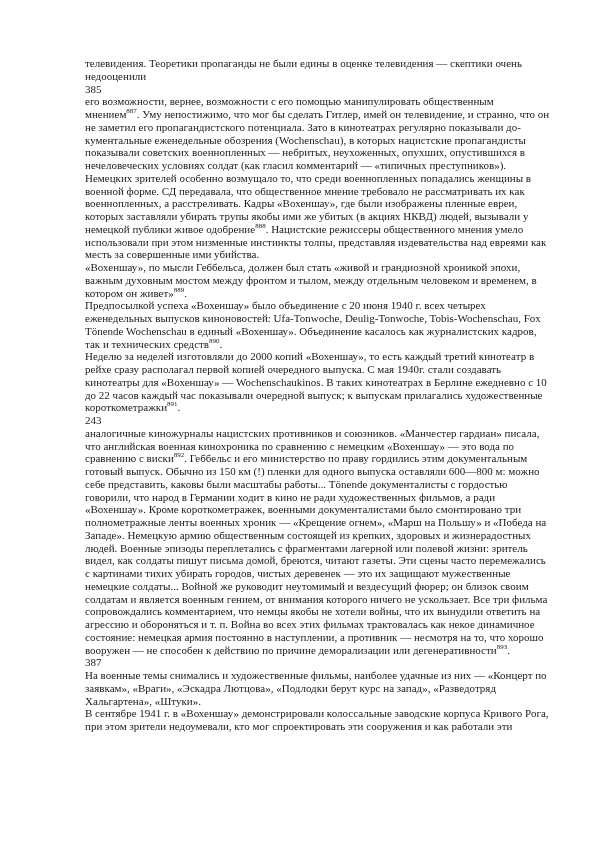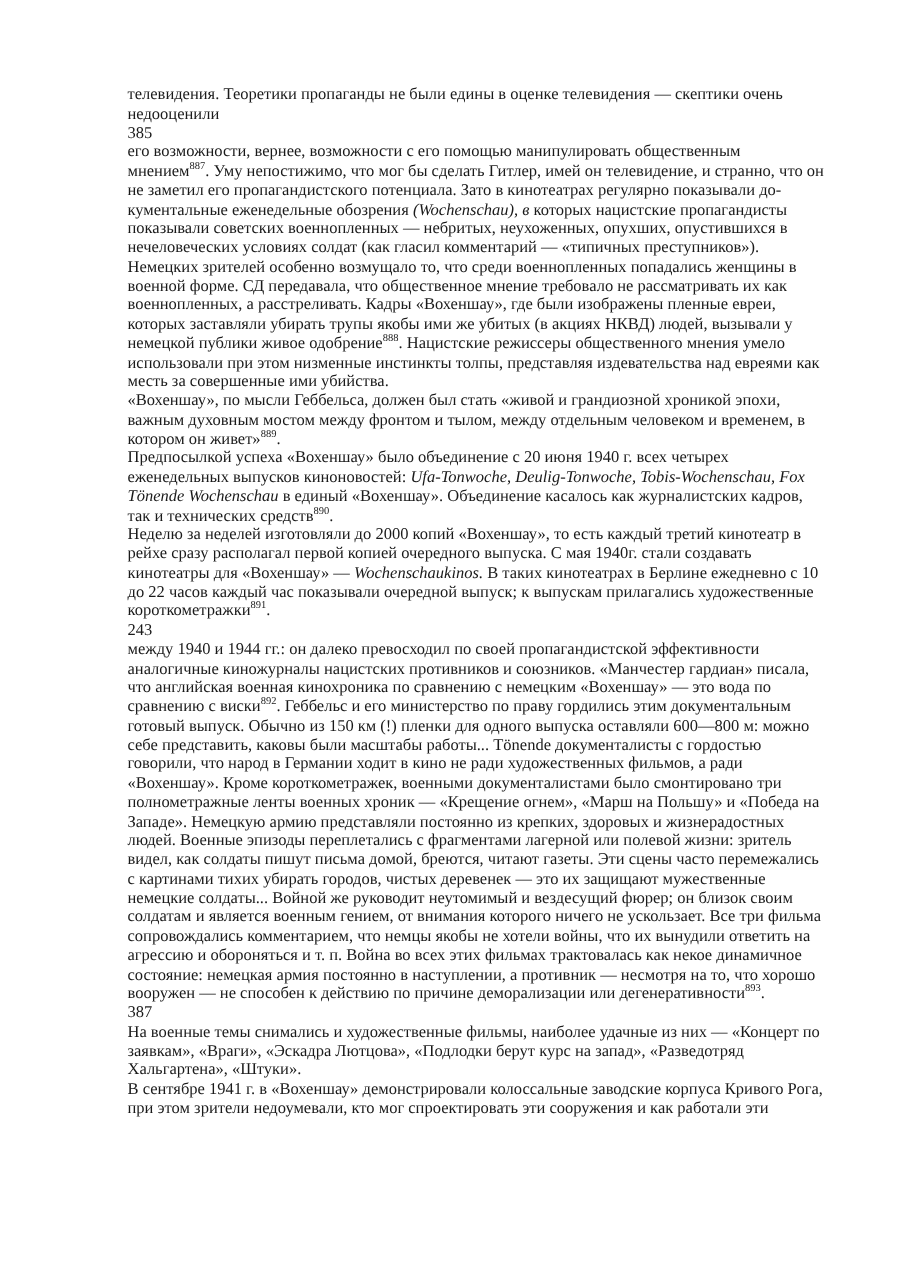--- a/index.html
+++ b/index.html
@@ -19,21 +19,20 @@
   .text-block {
     font-family: "Liberation Serif", serif;
     font-size: 11px;
     color: #1a1a1a;
   }
   .line {
     line-height: 12.75px;
     white-space: nowrap;
   }
   .italic {
-    font-style: italic;
   }
   sup.fnref {
     font-size: 7px;
     line-height: 0;
     vertical-align: super;
     text-align: right;
   }
 </style>
 </head>
 <body>
@@ -62,30 +61,29 @@
       <div class="line"><span>Предпосылкой успеха «Вохеншау» было объединение с 20 июня 1940 г. всех четырех</span></div>
       <div class="line"><span>еженедельных выпусков киноновостей: </span><span class="italic">Ufa-Tonwoche, Deulig-Tonwoche, Tobis-Wochenschau, Fox</span></div>
       <div class="line"><span class="italic">Tönende Wochenschau</span><span> в единый «Вохеншау». Объединение касалось как журналистских кадров,</span></div>
       <div class="line"><span>так и технических средств</span><sup class="fnref">890</sup><span>.</span></div>
       <div class="line"><span>Неделю за неделей изготовляли до 2000 копий «Вохеншау», то есть каждый третий кинотеатр в</span></div>
       <div class="line"><span>рейхе сразу располагал первой копией очередного выпуска. С мая 1940г. стали создавать</span></div>
       <div class="line"><span>кинотеатры для «Вохеншау» — </span><span class="italic">Wochenschaukinos.</span><span> В таких кинотеатрах в Берлине ежедневно с 10</span></div>
       <div class="line"><span>до 22 часов каждый час показывали очередной выпуск; к выпускам прилагались художественные</span></div>
       <div class="line"><span>короткометражки</span><sup class="fnref">891</sup><span>.</span></div>
       <div class="line"><span>243</span></div>
-      <div class="line"><span>между 1940 и 1944 гг.: он далеко превосходил по своей пропагандистской эффективности</span></div>
       <div class="line"><span>аналогичные киножурналы нацистских противников и союзников. «Манчестер гардиан» писала,</span></div>
       <div class="line"><span>что английская военная кинохроника по сравнению с немецким «Вохеншау» — это вода по</span></div>
       <div class="line"><span>сравнению с виски</span><sup class="fnref">892</sup><span>. Геббельс и его министерство по праву гордились этим документальным</span></div>
       <div class="line"><span>готовый выпуск. Обычно из 150 км (!) пленки для одного выпуска оставляли 600—800 м: можно</span></div>
       <div class="line"><span>себе представить, каковы были масштабы работы... Tönende документалисты с гордостью</span></div>
       <div class="line"><span>говорили, что народ в Германии ходит в кино не ради художественных фильмов, а ради</span></div>
       <div class="line"><span>«Вохеншау». Кроме короткометражек, военными документалистами было смонтировано три</span></div>
       <div class="line"><span>полнометражные ленты военных хроник — «Крещение огнем», «Марш на Польшу» и «Победа на</span></div>
-      <div class="line"><span>Западе». Немецкую армию представляли постоянно из крепких, здоровых и жизнерадостных</span></div>
+      <div class="line"><span>Западе». Немецкую армию общественным состоящей из крепких, здоровых и жизнерадостных</span></div>
       <div class="line"><span>людей. Военные эпизоды переплетались с фрагментами лагерной или полевой жизни: зритель</span></div>
       <div class="line"><span>видел, как солдаты пишут письма домой, бреются, читают газеты. Эти сцены часто перемежались</span></div>
       <div class="line"><span>с картинами тихих убирать городов, чистых деревенек — это их защищают мужественные</span></div>
       <div class="line"><span>немецкие солдаты... Войной же руководит неутомимый и вездесущий фюрер; он близок своим</span></div>
       <div class="line"><span>солдатам и является военным гением, от внимания которого ничего не ускользает. Все три фильма</span></div>
       <div class="line"><span>сопровождались комментарием, что немцы якобы не хотели войны, что их вынудили ответить на</span></div>
       <div class="line"><span>агрессию и обороняться и т. п. Война во всех этих фильмах трактовалась как некое динамичное</span></div>
       <div class="line"><span>состояние: немецкая армия постоянно в наступлении, а противник — несмотря на то, что хорошо</span></div>
       <div class="line"><span>вооружен — не способен к действию по причине деморализации или дегенеративности</span><sup class="fnref">893</sup><span>.</span></div>
       <div class="line"><span>387</span></div>

